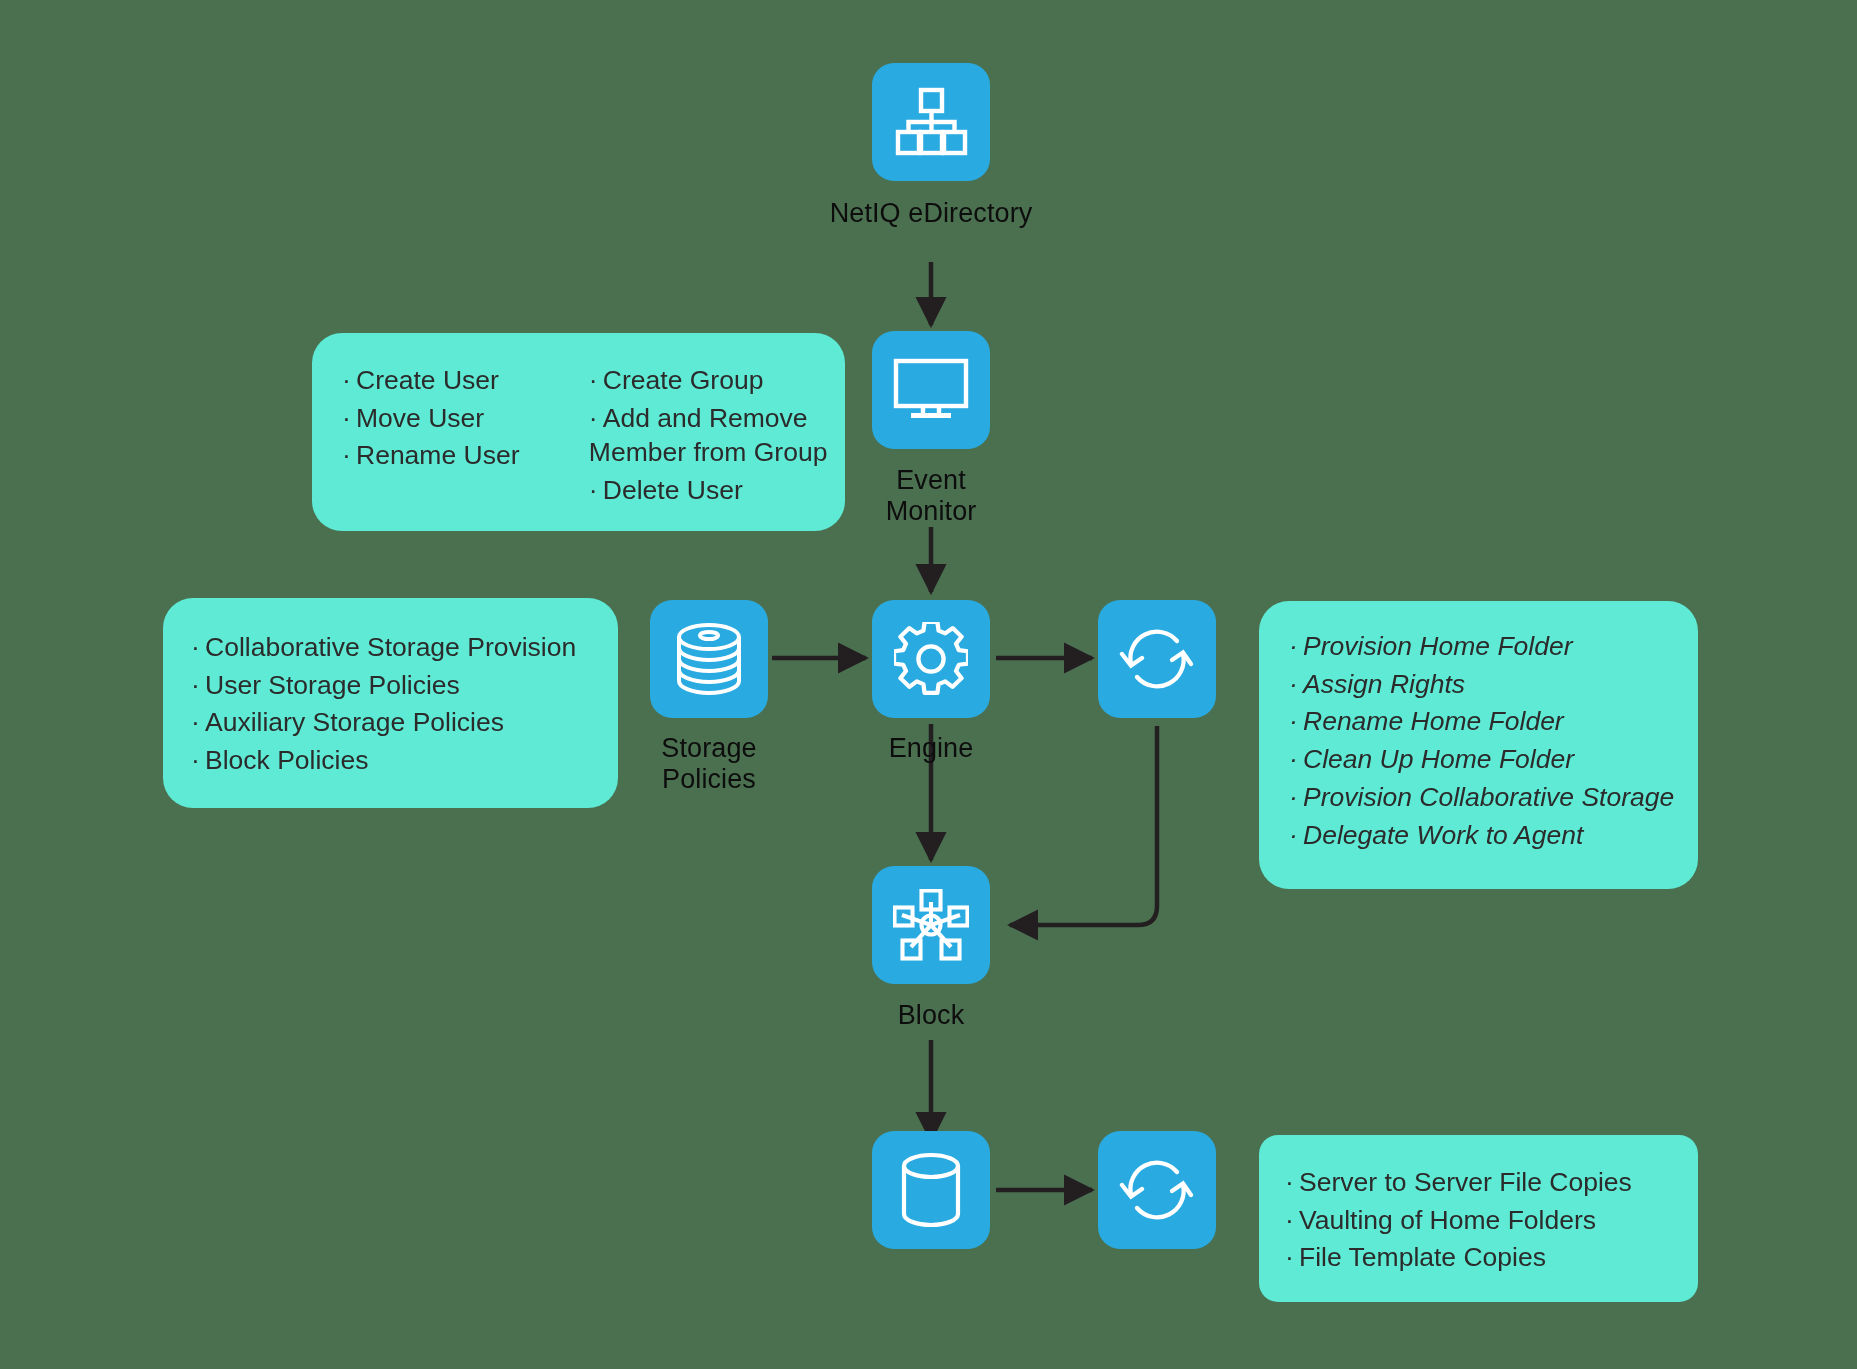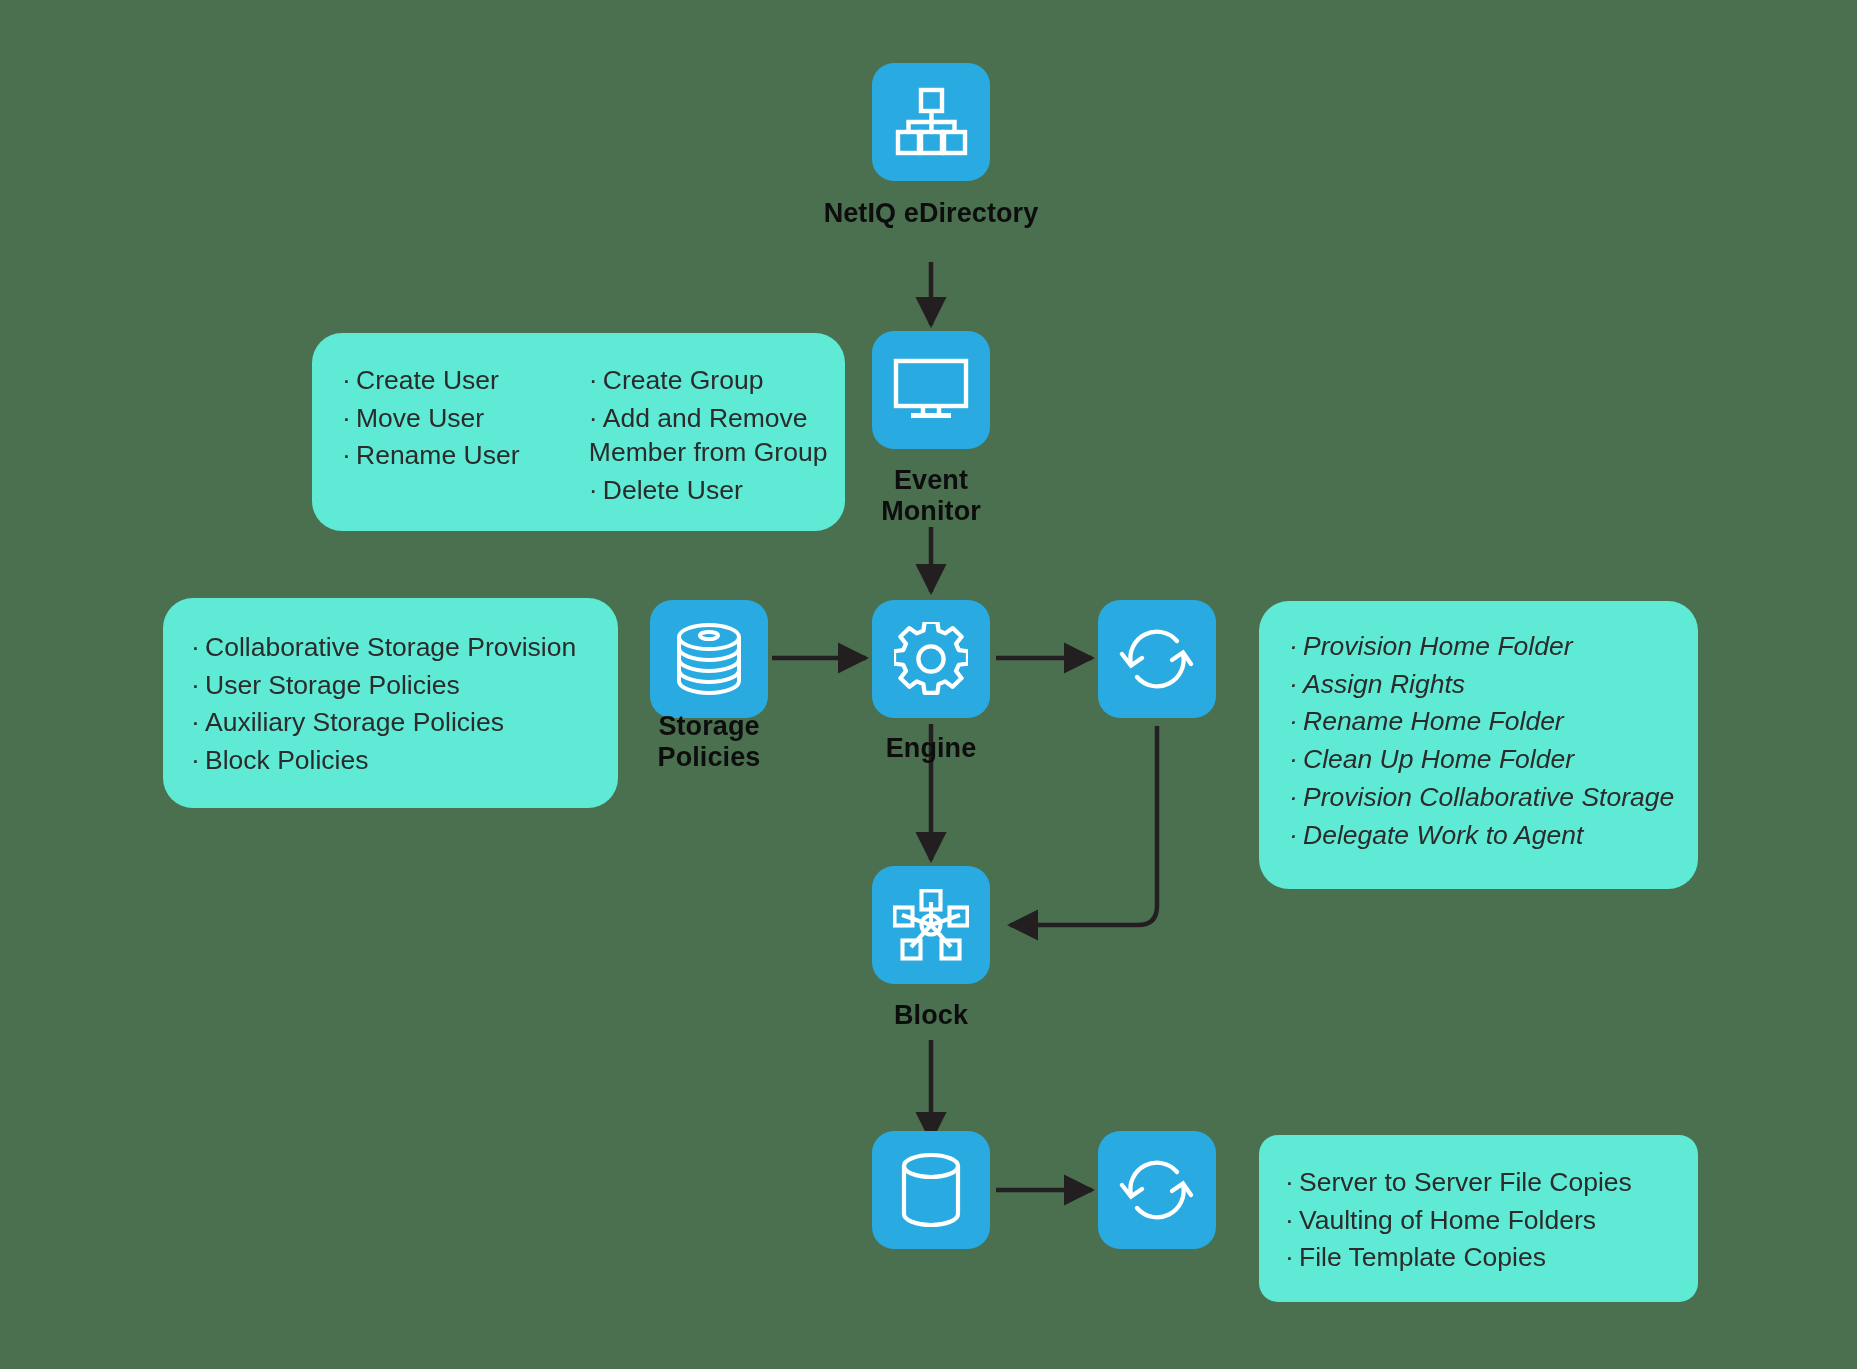--- a/index.html
+++ b/index.html
@@ -40,21 +40,21 @@
   .node svg { display: block; }
   .node-label {
     position: absolute;
     text-align: center;
     color: #0d0d0d;
     font-size: 27px;
     line-height: 1.13;
     font-family: "Liberation Sans", sans-serif;
     letter-spacing: 0.1px;
     white-space: pre-line;
-    font-weight: 700;
+    font-weight: 400;
   }
   
   .callout {
     position: absolute;
     box-sizing: border-box;
     background: #5eead4;
     border-radius: 30px;
     color: #2b2b2b;
     font-size: 26.5px;
     line-height: 1.31;
@@ -166,21 +166,21 @@
       <svg width="68" height="74" viewBox="0 0 68 74" xmlns="http://www.w3.org/2000/svg" fill="none" stroke="#ffffff" stroke-width="4">
         <ellipse cx="34" cy="15" rx="30" ry="12"></ellipse>
         <ellipse cx="34" cy="13.5" rx="9" ry="3.6"></ellipse>
         <path d="M 4 15 L 4 59 C 4 65.6 17.4 71 34 71 C 50.6 71 64 65.6 64 59 L 64 15"></path>
         <path d="M 4 26 C 4 32.6 17.4 38 34 38 C 50.6 38 64 32.6 64 26"></path>
         <path d="M 4 37 C 4 43.6 17.4 49 34 49 C 50.6 49 64 43.6 64 37"></path>
         <path d="M 4 48 C 4 54.6 17.4 60 34 60 C 50.6 60 64 54.6 64 48"></path>
       </svg>
     </span>
   </div>
-  <div class="node-label" style="left:559px; top:711px; width:300px;">Storage
+  <div class="node-label" style="left:559px; top:733px; width:300px;">Storage
 Policies</div>
 
   <div class="node" style="left:872px; top:600px; width:118px; height:118px;">
     <span>
       <svg width="74" height="74" viewBox="0 0 74 74" xmlns="http://www.w3.org/2000/svg" fill="none" stroke="#ffffff" stroke-width="4.3" stroke-linejoin="round">
         <path d="M 30.6 3 L 43.4 3 L 44.6 12.2 L 51.2 15 L 58.6 9.4 L 67.6 18.4 L 62 25.8 L 64.8 32.4 L 74 33.6 L 74 46.4 L 64.8 47.6 L 62 54.2 L 67.6 61.6 L 58.6 70.6 L 51.2 65 L 44.6 67.8 L 43.4 77 L 30.6 77 L 29.4 67.8 L 22.8 65 L 15.4 70.6 L 6.4 61.6 L 12 54.2 L 9.2 47.6 L 0 46.4 L 0 33.6 L 9.2 32.4 L 12 25.8 L 6.4 18.4 L 15.4 9.4 L 22.8 15 L 29.4 12.2 Z" transform="translate(0,-3) scale(1,0.96)"></path>
         <circle cx="37" cy="37" r="12.6"></circle>
       </svg>
     </span>
   </div>

